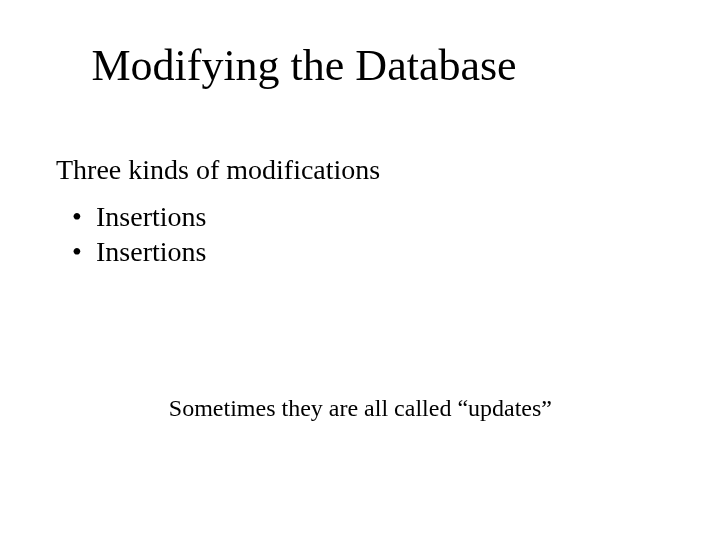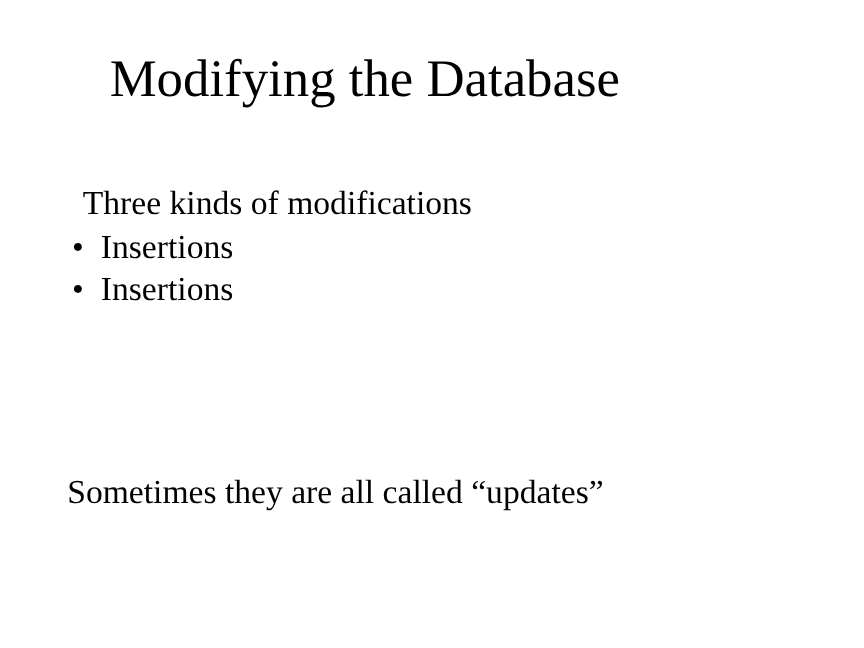--- a/index.html
+++ b/index.html
@@ -28,42 +28,43 @@
   }
   .body {
     position: absolute;
     top: 152px;
     left: 56px;
     right: 56px;
     font-size: 28px;
     line-height: 1.25;
   }
   .lead {
-    margin: 0 0 2px 13px;
+    margin: 0 0 2px 0;
   }
   .bullets {
-    margin: 0;
+    margin: 12px;
     padding: 0;
     list-style: none;
   }
   .bullets li {
     padding-left: 28px;
     position: relative;
   }
   .bullets li::before {
     content: "•";
     position: absolute;
     left: 4px;
   }
   .footer-note {
     position: absolute;
     top: 395px;
     left: 56px;
     right: 56px;
-    font-size: 28px;
+    font-size: 24px;
+    text-align: right;
   }
 </style>
 </head>
 <body>
 
 <div class="slide">
   <div class="title">Modifying the Database</div>
 
   <div class="body">
     <p class="lead">Three kinds of modifications</p>

